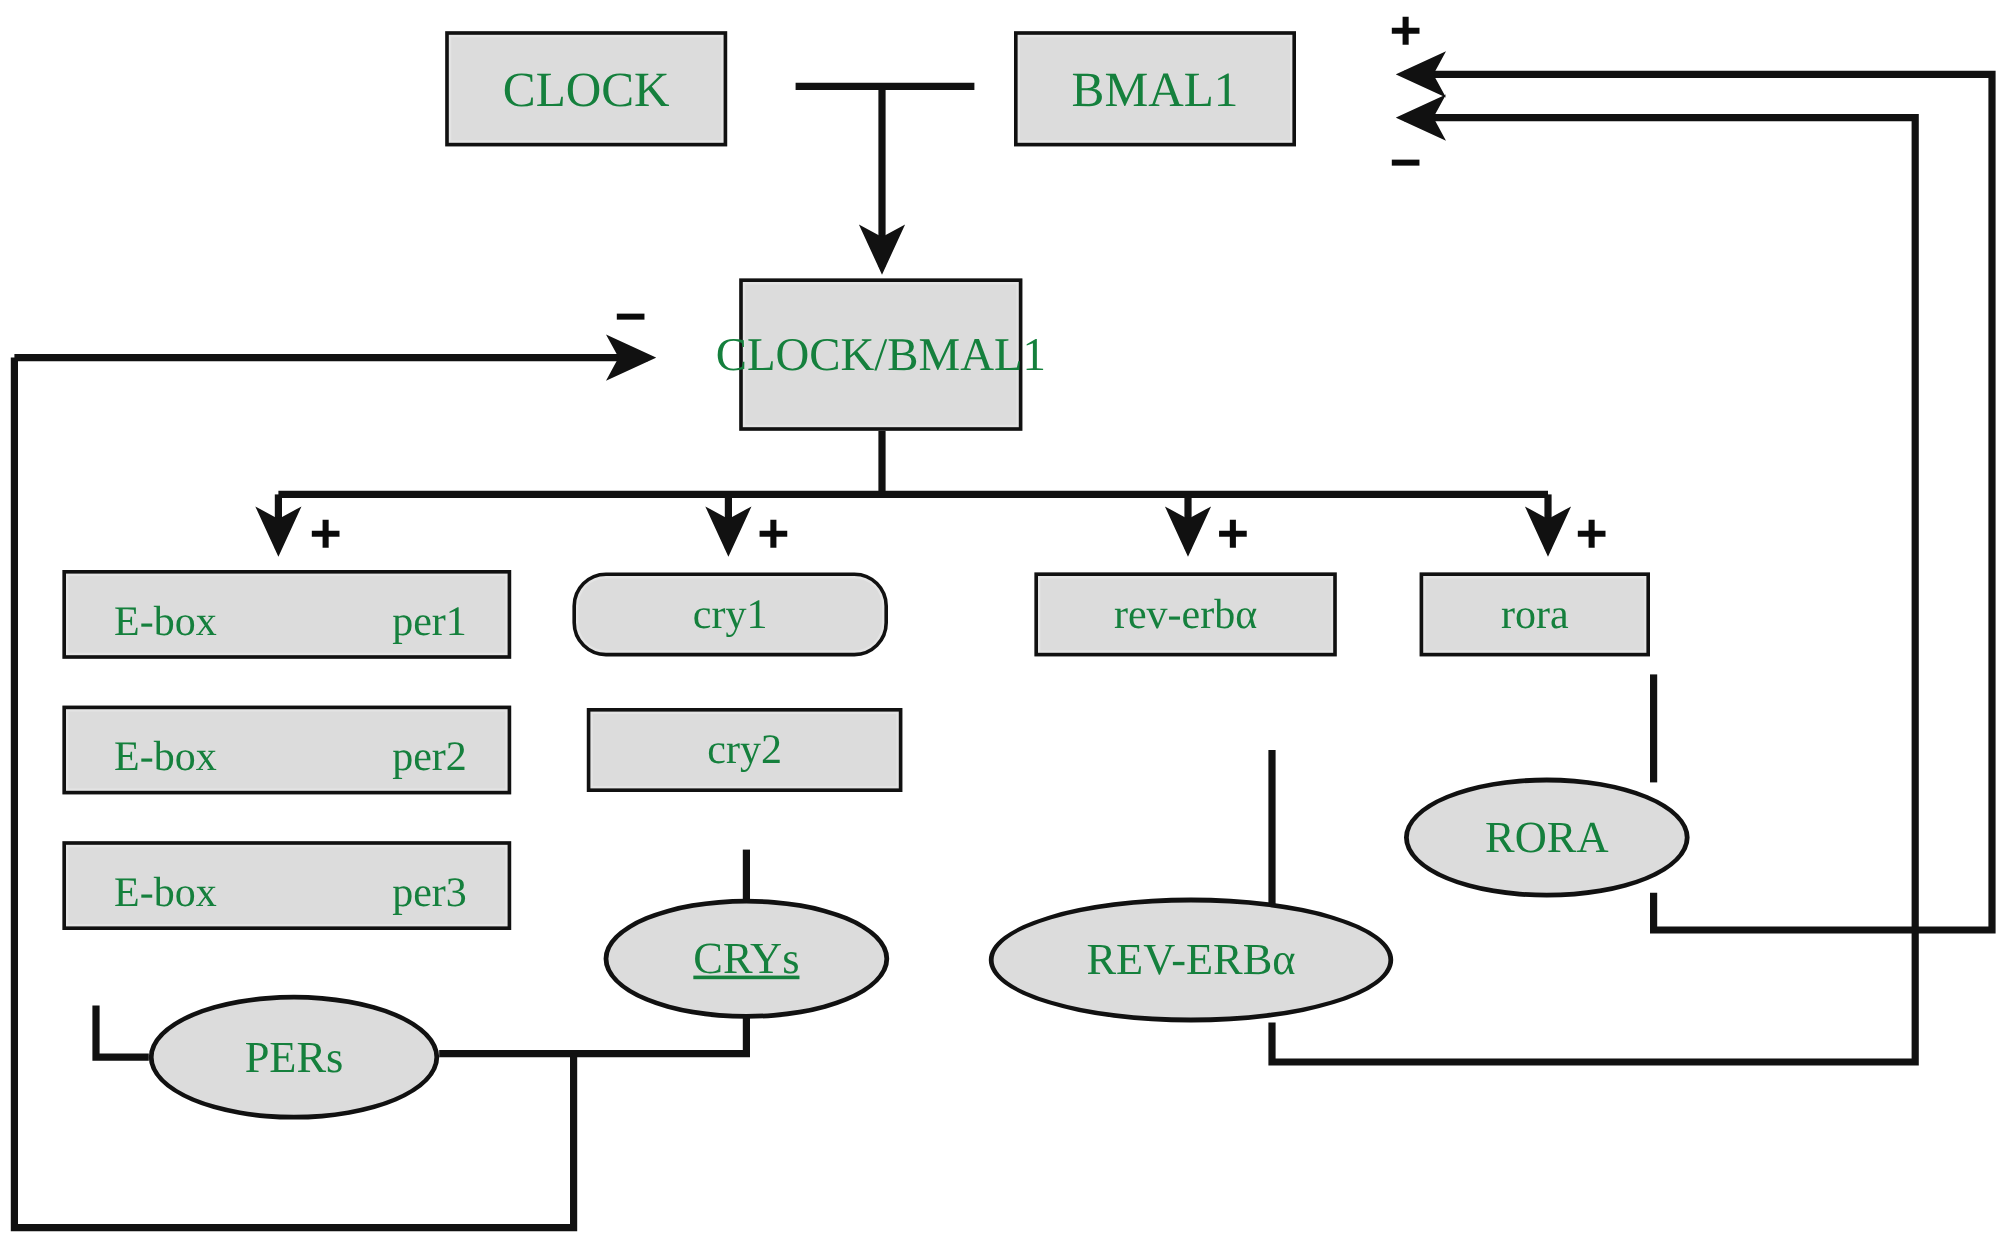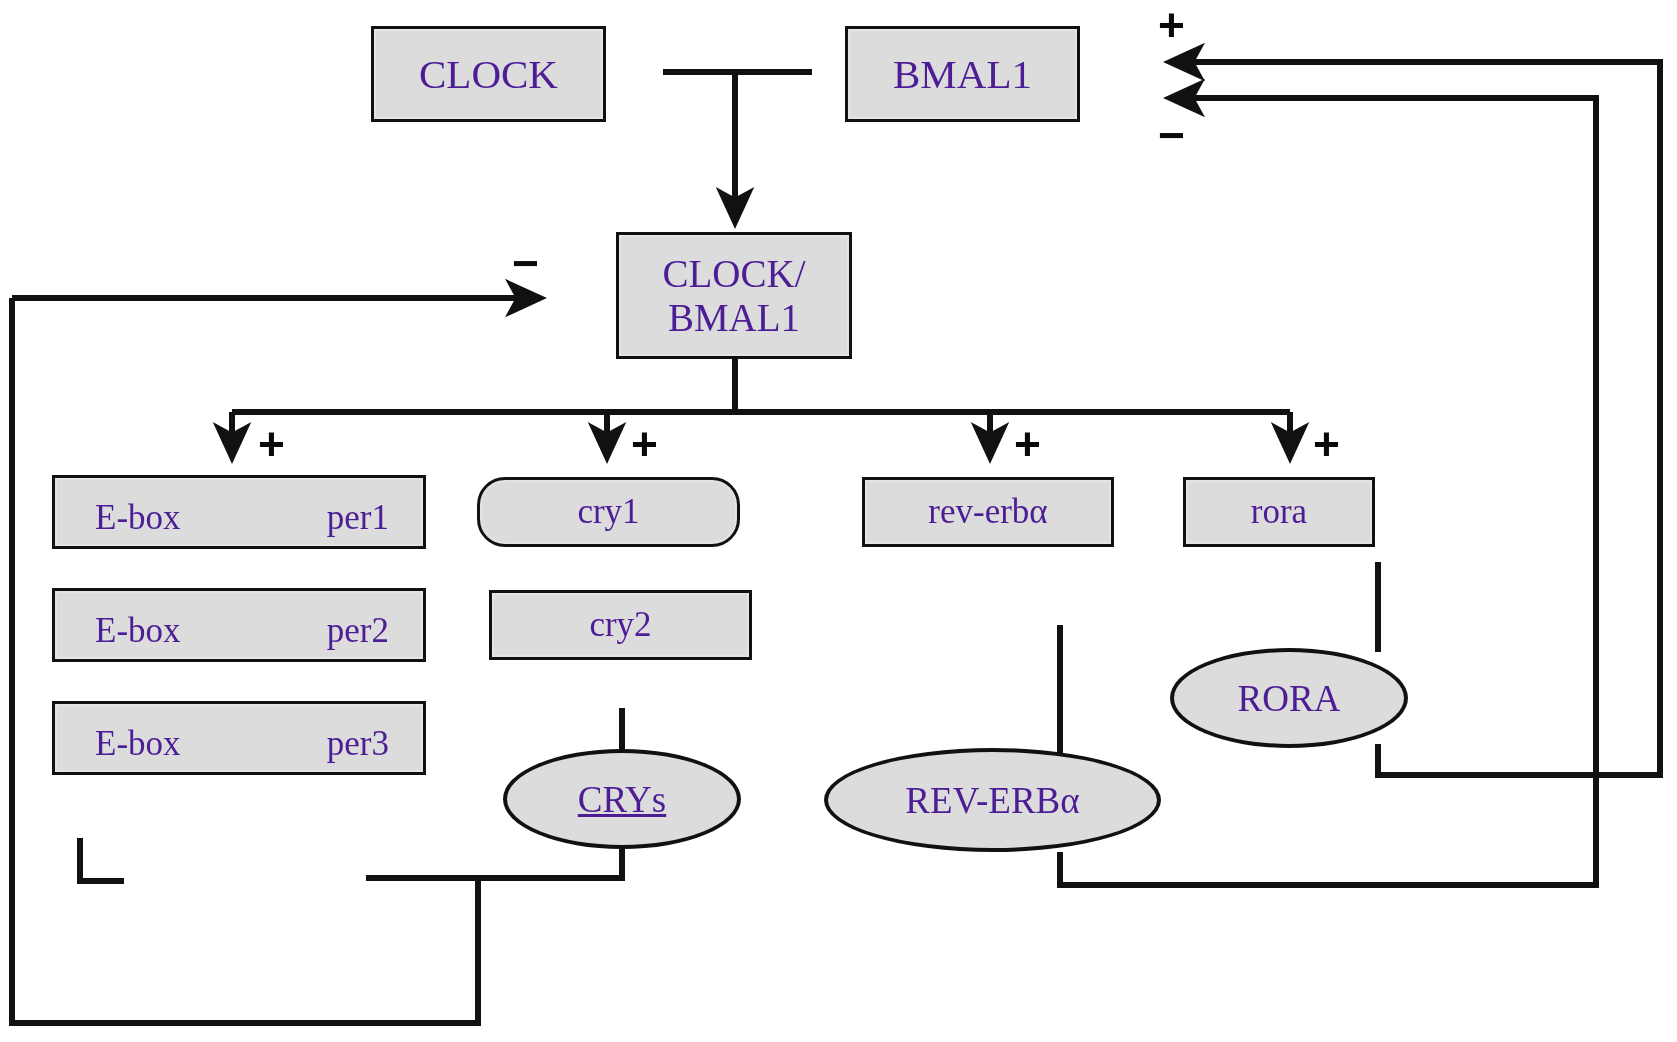--- a/index.html
+++ b/index.html
@@ -21,21 +21,21 @@
     top: 0;
     width: 1677px;
     height: 1042px;
   }
   .node {
     position: absolute;
     display: flex;
     align-items: center;
     justify-content: center;
     box-sizing: border-box;
-    color: #4c1d95;
+    color: #15803d;
     z-index: 5;
   }
   
   .box {
     background: #dcdcdc;
     border: 3px solid #111111;
     box-shadow: inset 0 0 0 2px #e4e4e4;
   }
   .box .inner {
     display: flex;
@@ -44,21 +44,21 @@
     align-items: center;
     justify-content: center;
     padding: 0 10px;
     box-sizing: border-box;
   }
   .box.split .inner {
     justify-content: space-between;
     padding: 12px 34px 0 40px;
   }
   .box.two-line .inner {
-    flex-direction: column;
+    flex-direction: row;
     line-height: 1.12;
     justify-content: center;
   }
   
   .ellipse {
     background: #dcdcdc;
     border: 4px solid #111111;
     border-radius: 50%;
   }
   .sign {
@@ -159,20 +159,23 @@
   </div>
 
   <div class="node box t-gene" style="left:862px; top:477px; width:252px; height:70px;">
     <span class="inner">rev-erbα</span>
   </div>
 
   <div class="node box t-gene" style="left:1183px; top:477px; width:192px; height:70px;">
     <span class="inner">rora</span>
   </div>
 
+  <div class="node ellipse t-prot" style="left:124px; top:829px; width:242px; height:104px;">
+    <span>PERs</span>
+  </div>
 
   <div class="node ellipse t-prot" style="left:503px; top:749px; width:238px; height:100px;text-decoration:underline;">
     <span>CRYs</span>
   </div>
 
   <div class="node ellipse t-prot" style="left:824px; top:748px; width:337px; height:104px;">
     <span>REV-ERBα</span>
   </div>
 
   <div class="node ellipse t-prot" style="left:1170px; top:648px; width:238px; height:100px;">

